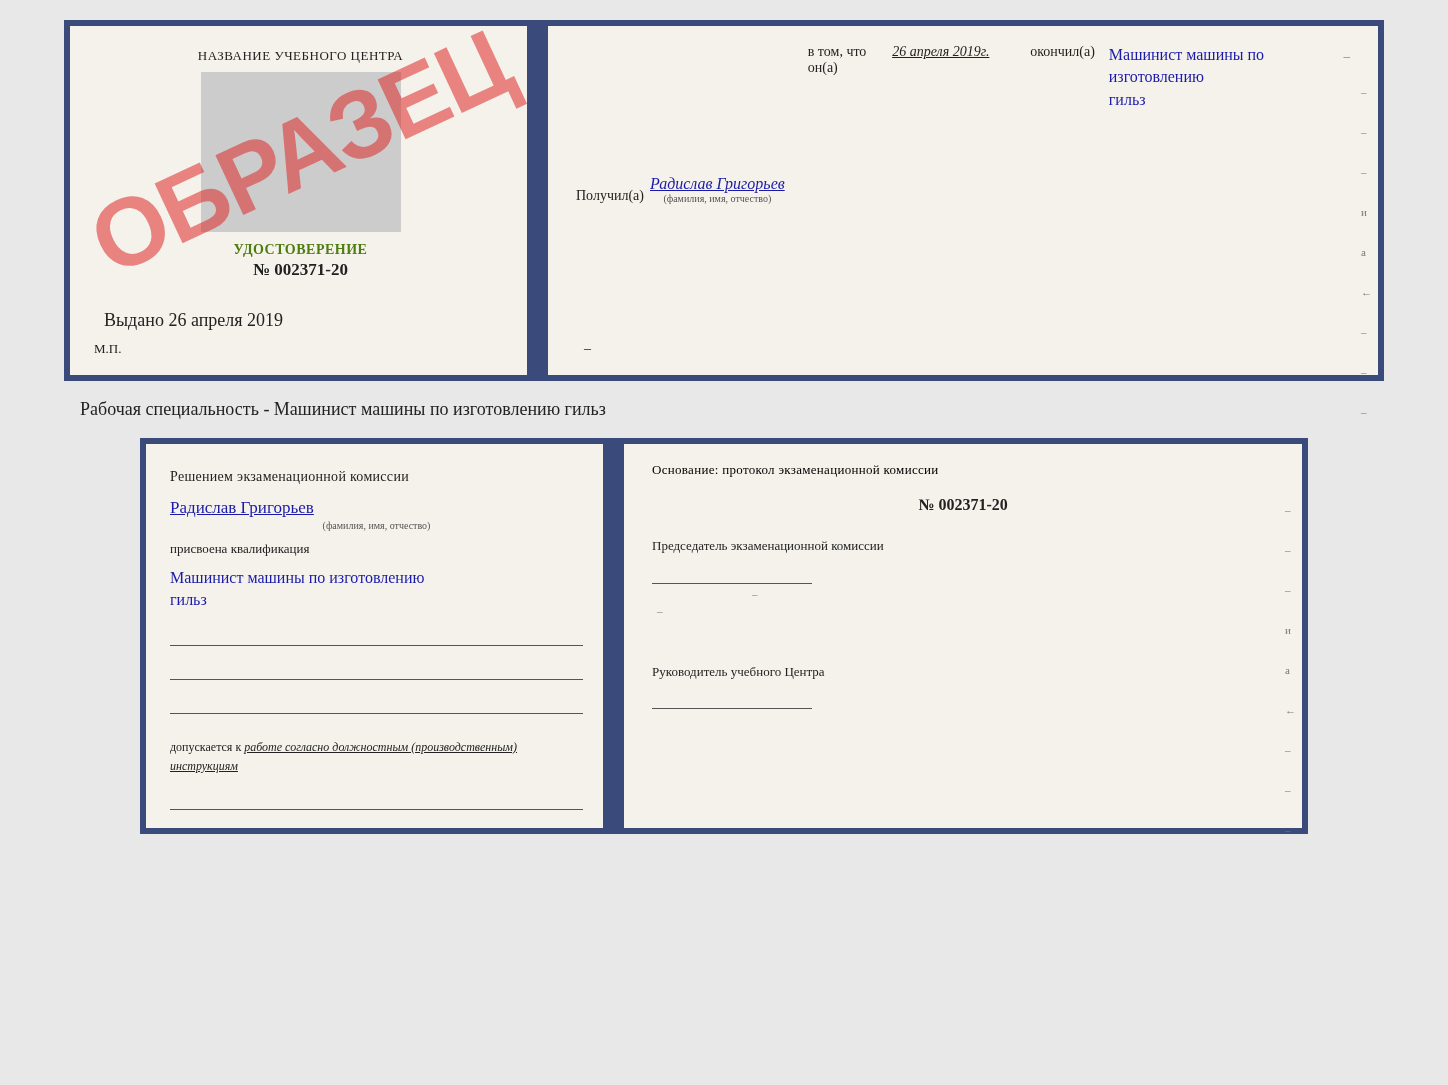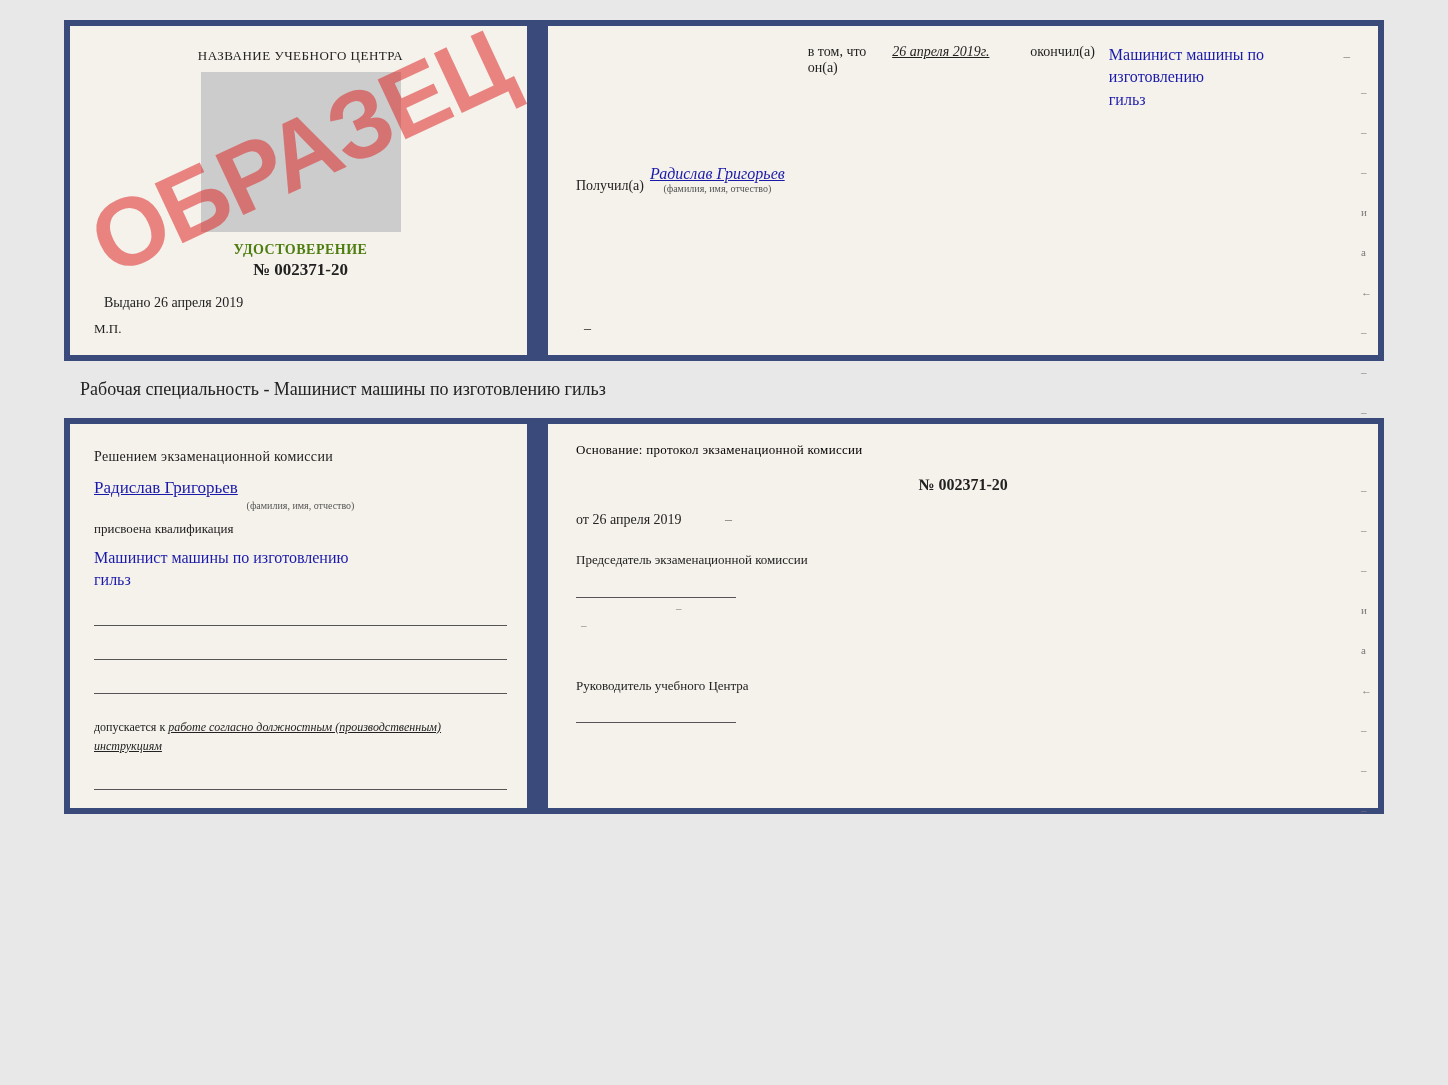--- a/index.html
+++ b/index.html
@@ -109,23 +109,23 @@
     }
 
     .cert-number {
       font-size: 17px;
       font-weight: bold;
       color: #222;
       margin-top: 2px;
     }
 
     .vydano-line {
-      font-size: 14px;
-      color: #222;
-      margin-top: 13px;
+      font-size: 18px;
+      color: #222;
+      margin-top: 28px;
       align-self: flex-start;
       padding-left: 10px;
     }
 
     .mp-line {
       font-size: 13px;
       color: #222;
       align-self: flex-start;
       margin-top: 8px;
       padding-left: 0px;
@@ -208,21 +208,21 @@
     .between-label {
       font-size: 18px;
       color: #222;
       align-self: flex-start;
       padding-left: 60px;
     }
 
     
     .document-bottom {
       display: flex;
-      width: 1320px;
+      width: 1168px;
       border: 6px solid #3a4a7a;
       background: #f5f2eb;
       position: relative;
     }
 
     .doc-bottom-left {
       width: 460px;
       border-right: 3px solid #3a4a7a;
       padding: 22px 20px 18px 24px;
       display: flex;
@@ -457,25 +457,20 @@
   </div>
 
   <div class="spine"></div>
 
   <div class="doc-bottom-right">
 
     <div class="osnovanie">Основание:  протокол  экзаменационной  комиссии</div>
 
     <div class="protocol-number">№  002371-20</div>
 
-    <div class="protocol-date">
-      <span>от</span>
-      <span>26 апреля 2019</span>
-      <span style="margin-left:40px; color:#777;">–</span>
-    </div>
 
     <div class="chairman">
       <div>Председатель экзаменационной комиссии</div>
       <div class="signature-line"></div>
       <span style="margin-left:100px; color:#777; font-size:11px;">–</span>
       <div style="color:#777; margin-left:5px; font-size:11px;">–</div>
     </div>
 
     <div class="rukovoditel">
       <div>Руководитель учебного Центра</div>

